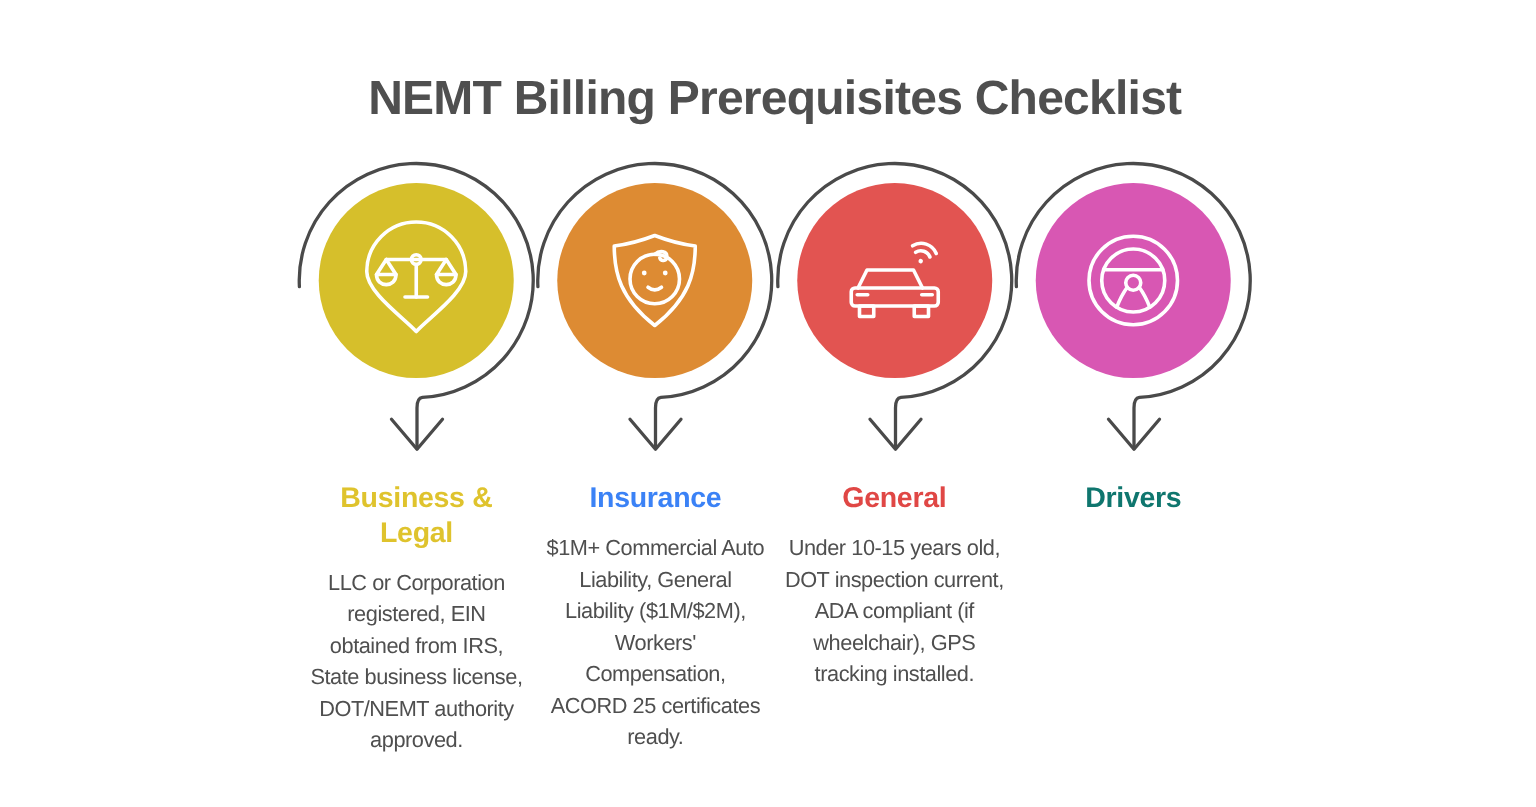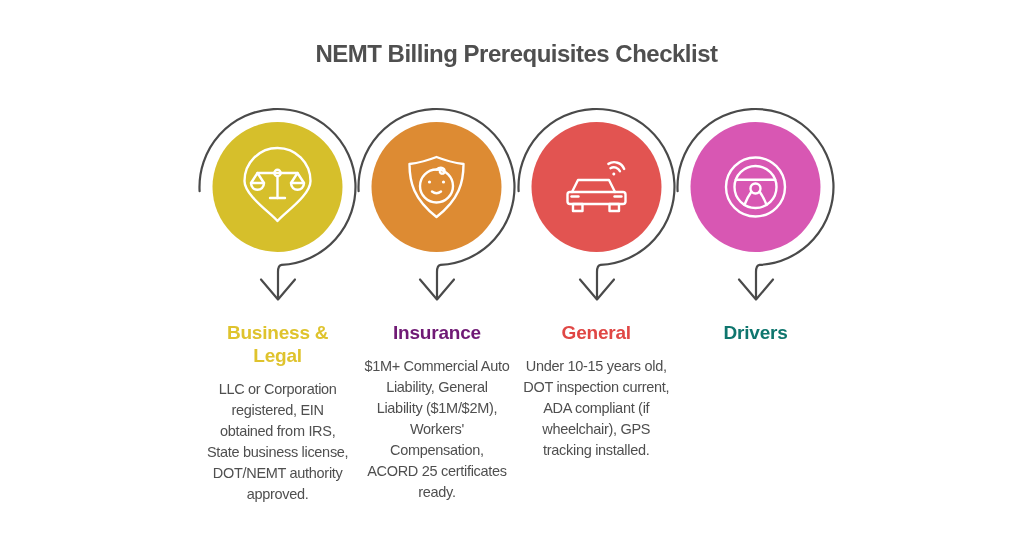--- a/index.html
+++ b/index.html
@@ -3,22 +3,22 @@
 <meta charset="utf-8">
 <style>
   html,body{margin:0;padding:0;}
   body{
     width:1024px;height:538px;background:#ffffff;
     font-family:"Liberation Sans", sans-serif;
     -webkit-font-smoothing:antialiased;
   }
   .canvas{position:relative;width:1024px;height:538px;background:#ffffff;overflow:hidden;}
   .title{
-    position:absolute;left:198px;top:40px;width:637px;
-    text-align:center;font-size:24px;font-weight:700;letter-spacing:-0.5px;
+    position:absolute;left:198px;top:52px;width:637px;
+    text-align:center;font-size:32px;font-weight:700;letter-spacing:-0.5px;
     color:#4f4f4f;line-height:27px;
   }
   .row{position:absolute;left:198px;top:103px;display:flex;}
   .col{width:159.3px;display:flex;flex-direction:column;align-items:center;}
   .unit-svg{display:block;flex:0 0 auto;}
   .heading{
     margin:6px auto 0;max-width:126px;text-align:center;
     font-size:19px;font-weight:700;line-height:23px;letter-spacing:-0.2px;
   }
   .body-text{
@@ -67,21 +67,21 @@
         <circle cx="79.5" cy="84" r="65" fill="#dd8b33"></circle>
         <g transform="translate(79.5,84)" fill="none" stroke-width="2.4" stroke-linecap="round" stroke-linejoin="round" stroke="#ffffff">
           <path d="M 0 -30 C -9 -26.5 -19 -24 -27 -23 C -27 -5 -23 12 0 30 C 23 12 27 -5 27 -23 C 19 -24 9 -26.5 0 -30 Z"></path>
           <circle cx="0" cy="-1" r="16.5"></circle>
           <circle cx="-7" cy="-5" r="1.6" stroke="none" fill="#ffffff"></circle>
           <circle cx="7" cy="-5" r="1.6" stroke="none" fill="#ffffff"></circle>
           <path d="M -4.5 4.5 Q 0 8 4.5 4.5"></path>
           <path d="M 0 -17.4 C 3.5 -20.5 8.5 -19.5 8 -15.5 C 7.6 -12.8 4.2 -12.6 3.4 -15"></path>
         </g>
       </svg>
-      <div class="heading" style="color: #701a75;">Insurance</div>
+      <div class="heading" style="color: #3b82f6;">Insurance</div>
       <div class="body-text">$1M+ Commercial Auto Liability, General Liability ($1M/$2M), Workers' Compensation, ACORD 25 certificates ready.</div>
     </div>
 
     <div class="col">
       <svg class="unit-svg" width="159.3" height="212" viewBox="0 0 159.3 212">
         <g fill="none" stroke-width="2.2" stroke-linecap="round" stroke-linejoin="round" stroke="#4a4a4a">
           <path d="M 1.6 88.1 A 78 78 0 1 1 83.6 161.9 Q 80 162.3 80 169 L 80 196"></path>
           <path d="M 63 176.5 L 80 196.5 L 97 176.5"></path>
         </g>
         <circle cx="79.5" cy="84" r="65" fill="#e25451"></circle>

